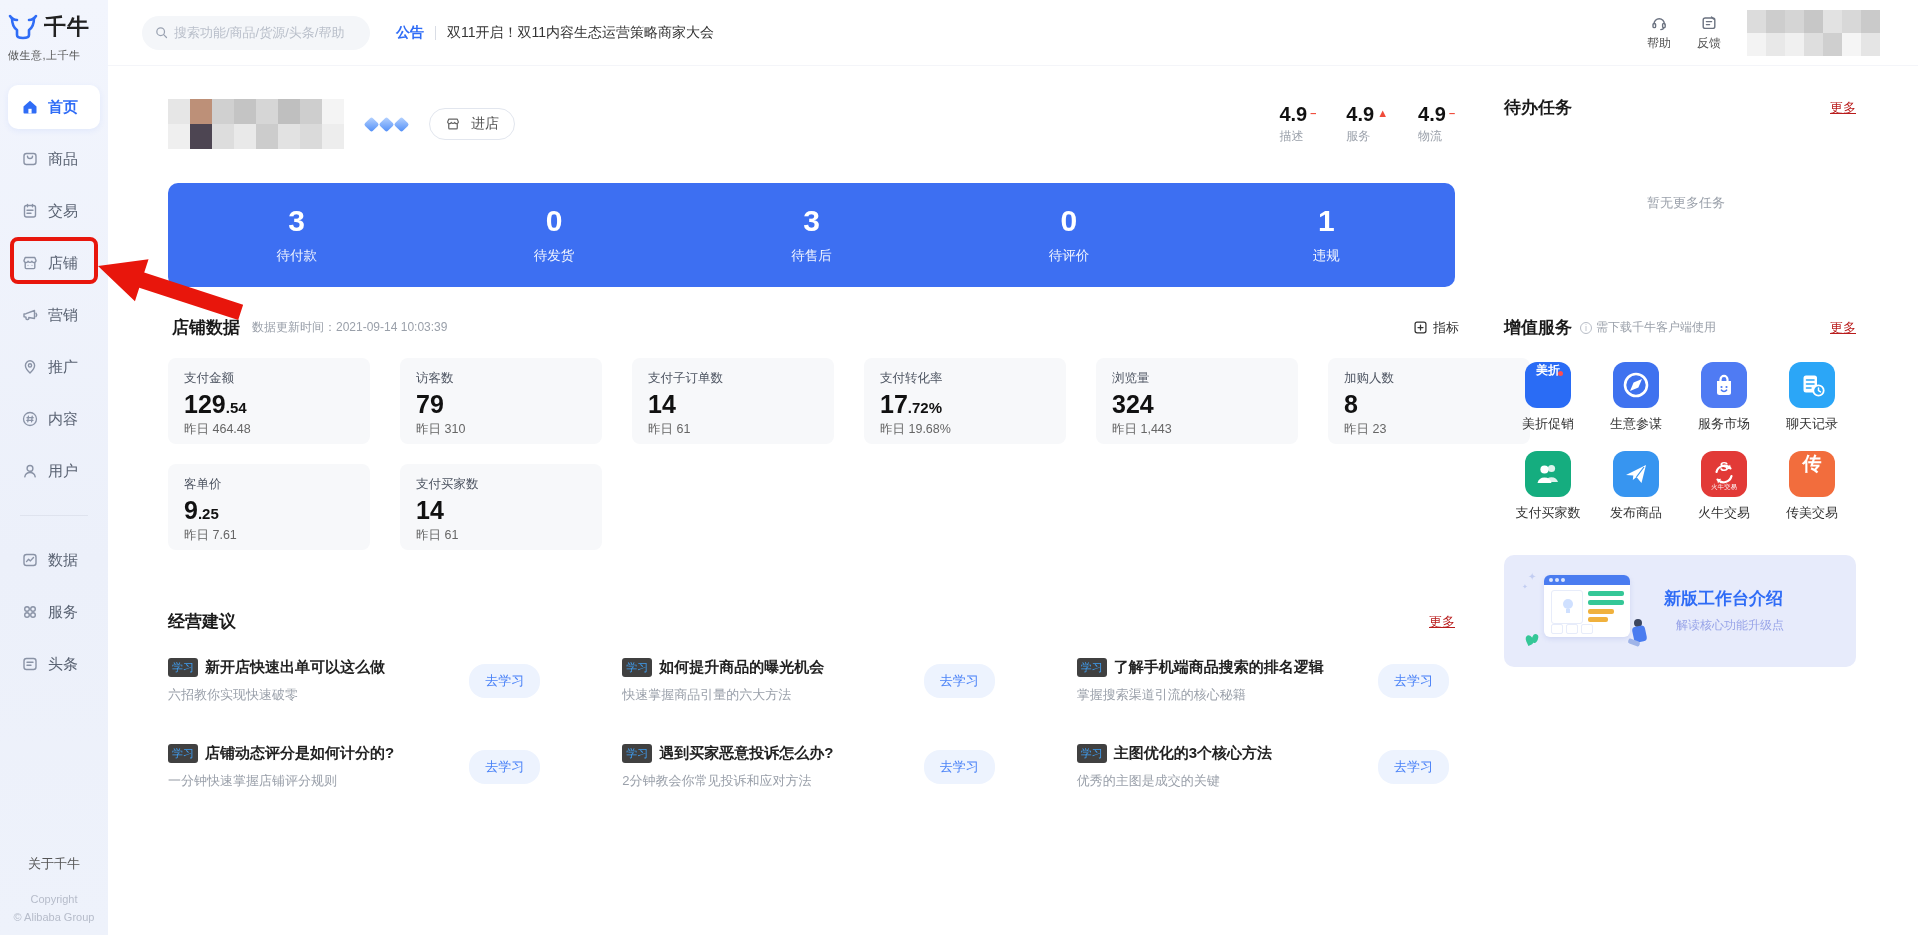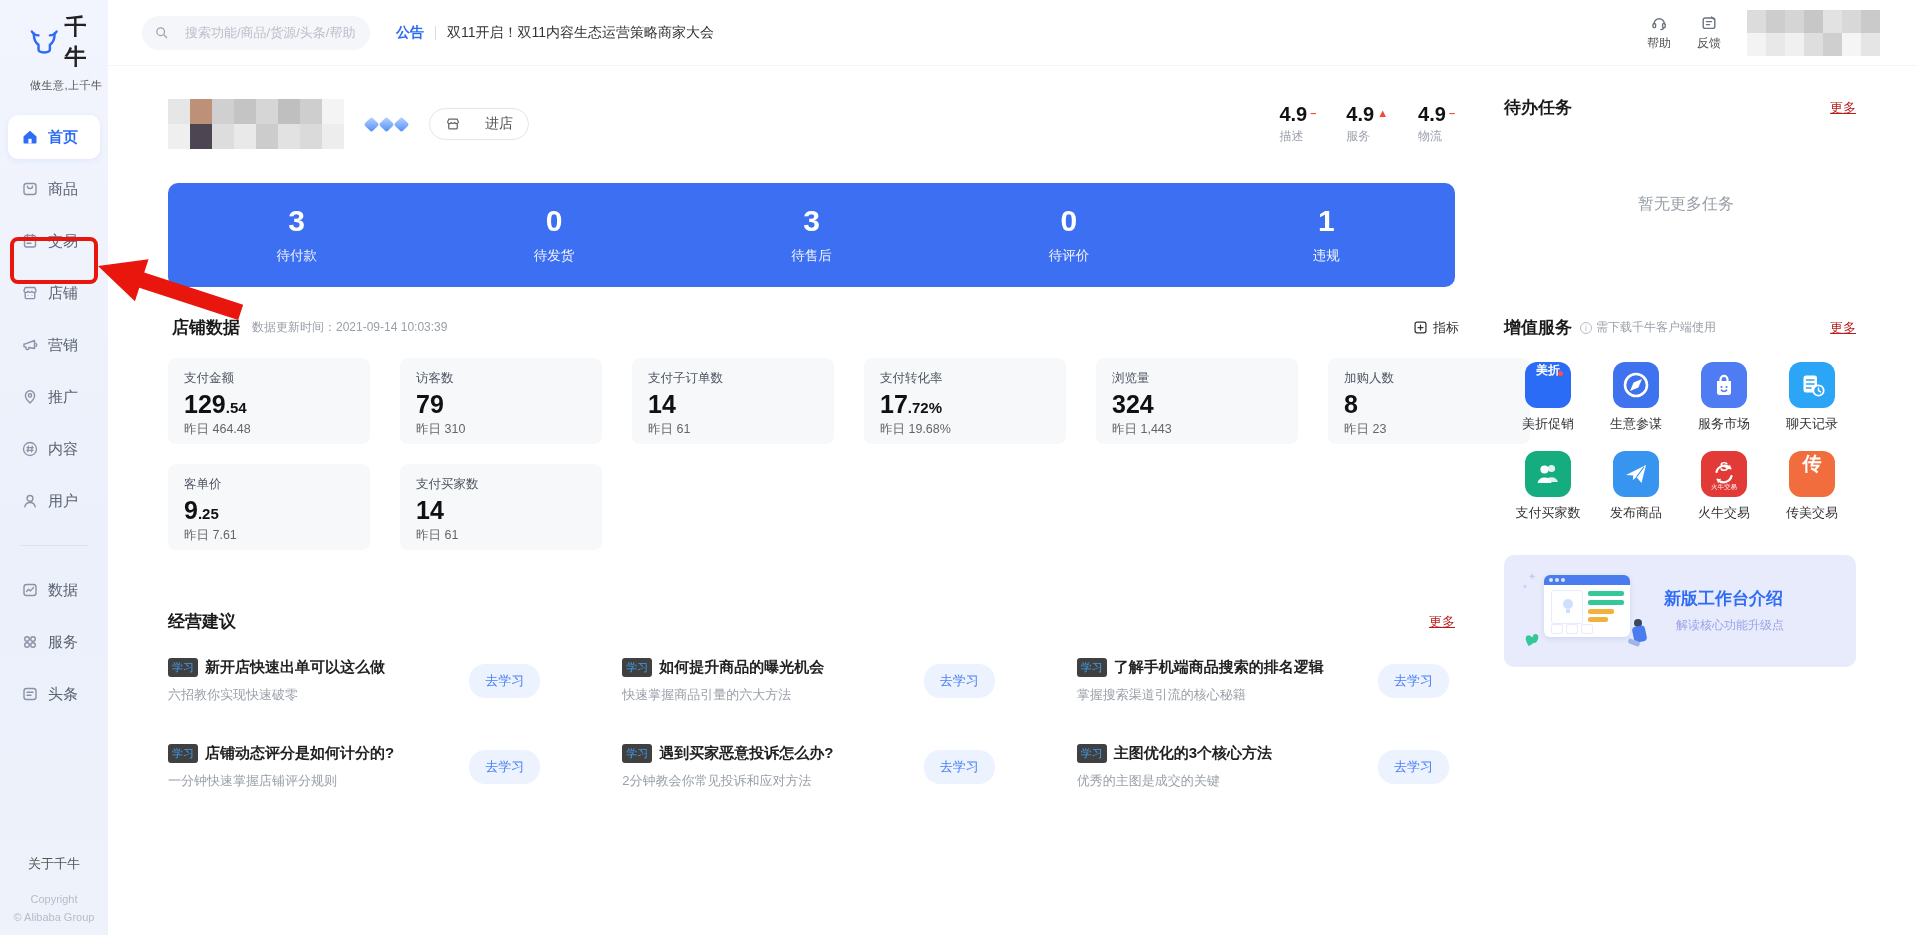--- a/index.html
+++ b/index.html
@@ -3,40 +3,40 @@
 <meta charset="utf-8">
 <style>
   * { margin:0; padding:0; box-sizing:border-box; }
   html,body { background:#fff; }
   body { font-family:"Liberation Sans","DejaVu Sans",sans-serif; }
   .root { position:relative; width:1918px; height:935px; background:#fff; overflow:hidden; }
 
   
   .sidebar { position:absolute; left:0; top:0; bottom:0; width:108px;
              background:linear-gradient(180deg,#f2f5fd 0%,#ecf0fa 60%,#eef2fb 100%); z-index:5;}
-  .logo-wrap { padding:12px 0 0 30px; }
+  .logo-wrap { padding:12px 0 0 8px; }
   .logo-row { display:flex; align-items:center; gap:6px; }
   .logo-mark { width:30px; height:26px; color:#2f6cf6; }
   .logo-name { font-size:22px; font-weight:bold; color:#222; letter-spacing:1px;}
   .logo-tagline { margin-top:6px; font-size:11px; color:#555; letter-spacing:.5px;}
   .side-list { margin-top:22px; display:flex; flex-direction:column; align-items:stretch; padding:0 8px; }
   .side-item { display:flex; align-items:center; gap:9px; height:44px; margin-bottom:8px;
                padding-left:13px; border-radius:10px; color:#5a6373; font-size:15px; cursor:pointer;}
   .side-item .si { width:18px; height:18px; color:#8a93a6; flex:none; display:flex; }
   .side-item.active { background:#fff; color:#2f6cf6; font-weight:bold; box-shadow:0 2px 6px rgba(47,108,246,.08);}
   .side-item.active .si { color:#2f6cf6; }
   .side-divider { height:1px; background:#dfe3ee; margin:14px 12px 22px; }
   .side-about { position:absolute; bottom:62px; left:0; right:0; text-align:center; font-size:13px; color:#555; cursor:pointer;}
   .side-copy { position:absolute; bottom:8px; left:0; right:0; text-align:center; font-size:11px; color:#b6bcca; line-height:1.7;}
 
   
   .topbar { position:absolute; left:108px; right:0; top:0; height:66px; background:#fff;
             display:flex; align-items:center; border-bottom:1px solid #f4f5f9;}
   .search-box { margin-left:34px; width:228px; height:34px; background:#f4f6f9; border-radius:17px;
-                display:flex; align-items:center; padding:0 12px; gap:16px;}
+                display:flex; align-items:center; padding:0 12px; gap:5px;}
   .search-box svg { width:15px; height:15px; color:#9aa2b1; flex:none;}
   .search-box input { border:none; outline:none; background:transparent; font-size:13px; color:#333; width:100%;
                       font-family:inherit;}
   .search-box input::placeholder { color:#b9bfca; }
   .announce { margin-left:26px; display:flex; align-items:center; font-size:14px; cursor:pointer;}
   .announce .tag { color:#2f6cf6; font-weight:bold; }
   .announce .bar { width:1px; height:14px; background:#d9dde5; margin:0 11px; }
   .announce .txt { color:#333; }
   .top-right { margin-left:auto; display:flex; align-items:center; gap:26px; padding-right:38px;}
   .top-tool { display:flex; flex-direction:column; align-items:center; gap:3px; font-size:12px; color:#555; cursor:pointer;}
@@ -48,21 +48,21 @@
 
   
   .main { position:absolute; left:108px; top:66px; right:0; bottom:0; background:#fff; }
 
   .shop-header { position:absolute; left:60px; top:30px; width:1287px; height:56px; display:flex; align-items:center;}
   .mosaic-shop { height:50px; }
   .mosaic-shop span { width:22px; }
   .diamonds { display:flex; gap:4px; margin-left:22px; }
   .diamond { width:11px; height:11px; transform:rotate(45deg); border-radius:2px;
              background:linear-gradient(135deg,#b8d4ff,#4f8df7); }
-  .enter-shop { margin-left:22px; display:flex; align-items:center; gap:24px; border:1px solid #e2e6ee;
+  .enter-shop { margin-left:22px; display:flex; align-items:center; gap:10px; border:1px solid #e2e6ee;
                 border-radius:17px; padding:6px 15px; font-size:14px; color:#555; cursor:pointer; background:#fff;}
   .enter-shop svg { width:16px; height:16px; color:#666; }
   .ratings { margin-left:auto; display:flex; gap:30px; }
   .rating { text-align:left; }
   .rating-top { display:flex; align-items:flex-start; gap:3px;}
   .rating-val { font-size:20px; font-weight:bold; color:#111; }
   .rating-trend { font-size:11px; font-weight:bold; margin-top:4px;}
   .rating-label { font-size:12px; color:#9aa0aa; margin-top:2px;}
 
   .stats-banner { position:absolute; left:60px; top:117px; width:1287px; height:104px; border-radius:10px;
@@ -95,21 +95,21 @@
   .badge { font-size:11px; color:#3f9ef2; background:#404040; border-radius:3px; padding:2px 4px; flex:none;}
   .sugg-title { font-size:15px; font-weight:bold; color:#222; white-space:nowrap; cursor:pointer;}
   .sugg-sub { font-size:13px; color:#9aa0aa; margin-top:9px; }
   .go-learn { margin-left:auto; margin-right:6px; background:#edf3fe; color:#4a82f7; font-size:13px;
               border:none; border-radius:16px; padding:8px 16px; cursor:pointer; flex:none; font-family:inherit;}
 
   
   .rightcol { position:absolute; left:1396px; top:0; width:352px; }
   .r-head { display:flex; align-items:center; }
   .todo-head { position:absolute; top:30px; left:0; right:0;}
-  .todo-empty { position:absolute; top:128px; left:12px; right:0; text-align:center; font-size:16px; color:#9aa0aa;}
+  .todo-empty { position:absolute; top:128px; left:12px; right:0; text-align:center; font-size:13px; color:#9aa0aa;}
   .svc-head { position:absolute; top:250px; left:0; right:0;}
   .svc-note { display:flex; align-items:center; gap:4px; font-size:12px; color:#9aa0aa; margin-left:8px;}
   .info-icon { width:12px; height:12px; border:1px solid #b8bdc7; border-radius:50%; display:inline-flex;
                align-items:center; justify-content:center; font-size:9px; color:#b8bdc7; flex:none;}
   .info-icon::before { content:"i"; }
   .apps-grid { position:absolute; top:296px; left:0; width:352px; display:grid;
                grid-template-columns:repeat(4,1fr); row-gap:18px; justify-items:center;}
   .app { display:flex; flex-direction:column; align-items:center; gap:7px; cursor:pointer;}
   .app-icon { width:46px; height:46px; border-radius:12px; position:relative; display:flex;
               align-items:flex-start; justify-content:center; color:#fff; overflow:hidden;}

